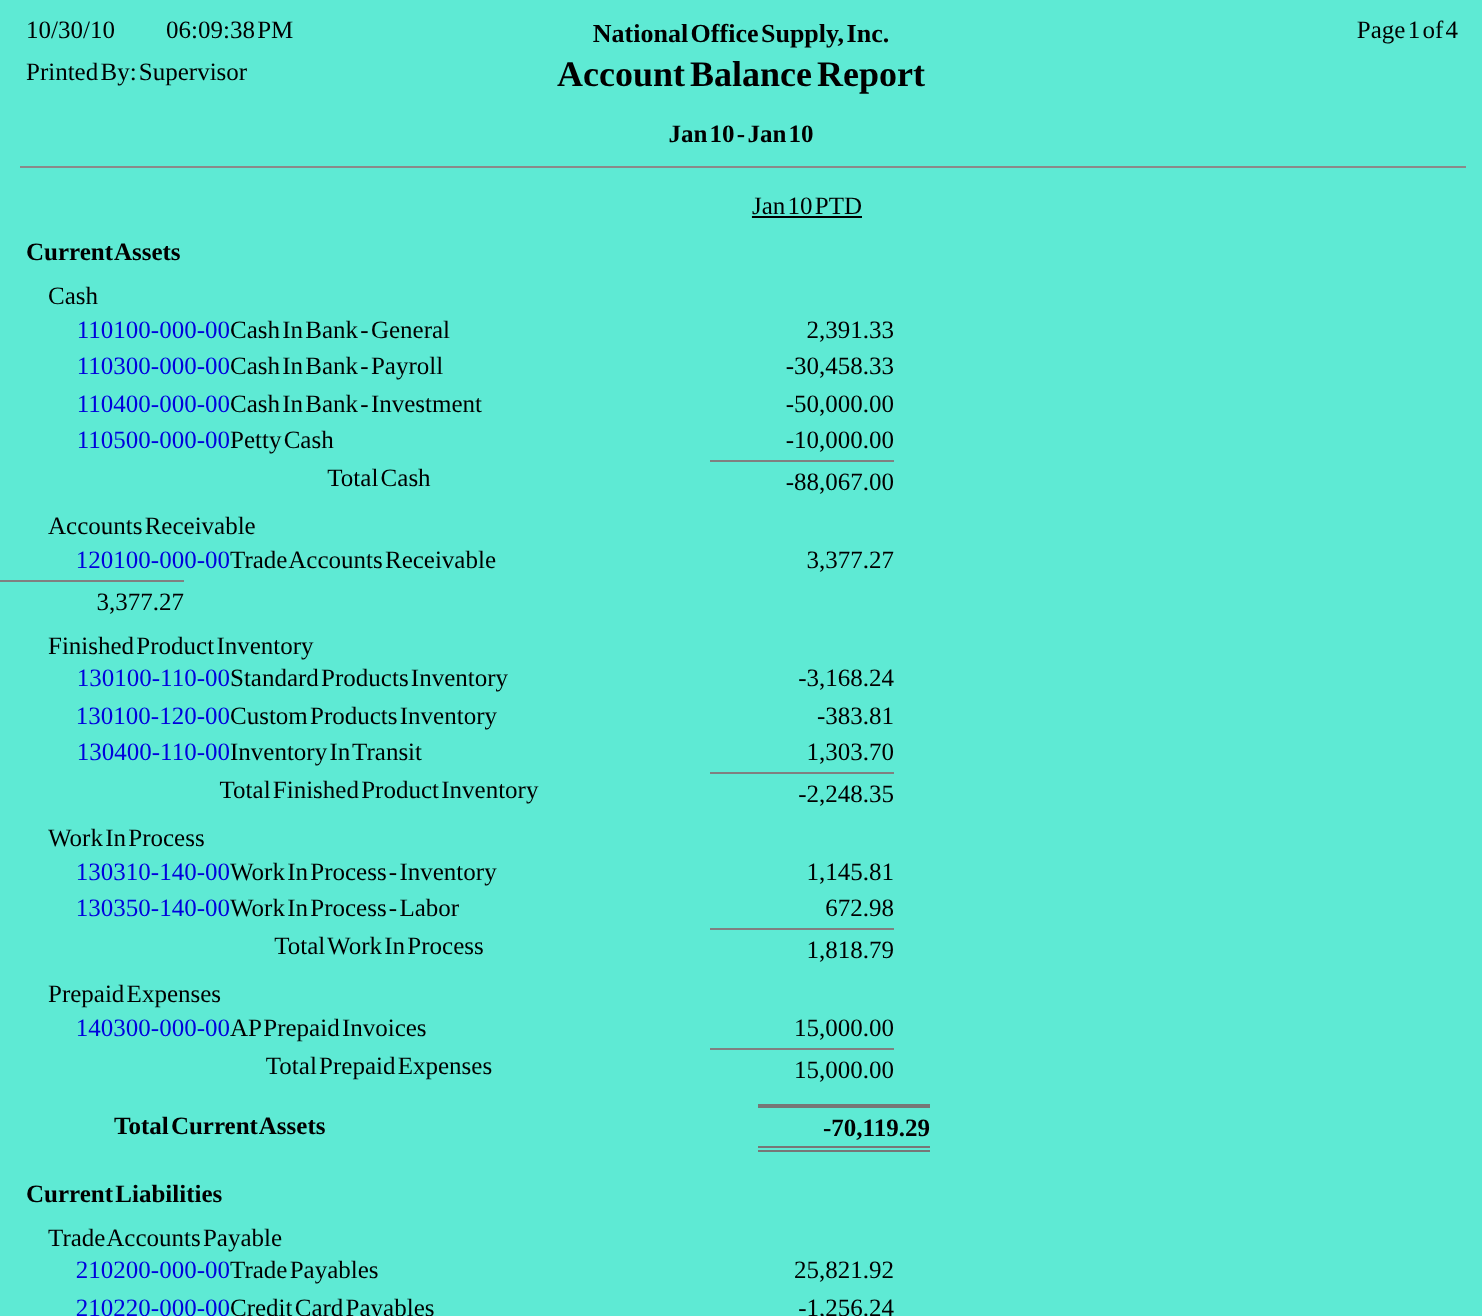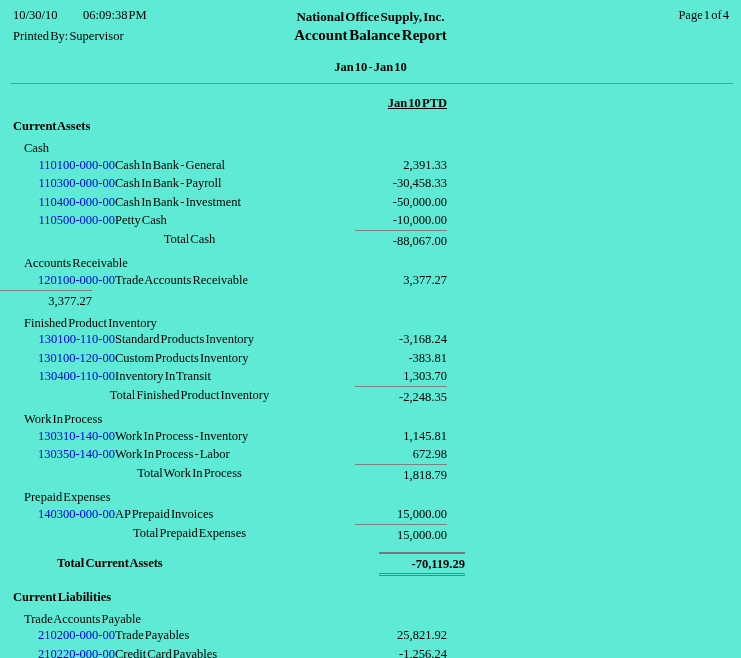--- a/index.html
+++ b/index.html
@@ -6,26 +6,26 @@
   .page {
     position:relative; width:741px; height:658px; background:#5eead4;
     font-family:"Liberation Serif", serif; color:#000; font-size:12.5px;
     word-spacing:-2px; overflow:hidden;
   }
   
   .hdr-date   { position:absolute; top:8px;  left:13px; }
   .hdr-time   { position:absolute; top:8px;  left:83px; }
   .hdr-printed{ position:absolute; top:29px; left:13px; }
   .hdr-company{ position:absolute; top:9px;  left:0; right:0; text-align:center; font-weight:bold; font-size:13px; }
-  .hdr-title  { position:absolute; top:27px; left:0; right:0; text-align:center; font-weight:bold; font-size:15px; }
+  .hdr-title  { position:absolute; top:27px; left:0; right:0; text-align:center; font-weight:bold; font-size:18px; }
   .hdr-period { position:absolute; top:60px; left:0; right:0; text-align:center; font-weight:bold; }
   .hdr-page   { position:absolute; top:8px;  right:12px; }
   .hdr-rule   { position:absolute; top:83px; left:10px; width:723px; height:1px; background:#8a8a8a; }
-  .col-header { position:absolute; top:96px; left:300px; width:147px; text-align:right;
-                font-weight:bold; text-decoration:underline; }
+  .col-header { position:absolute; top:96px; left:284px; width:147px; text-align:right;
+                font-weight:normal; text-decoration:underline; }
   
   .report-body { position:absolute; top:118px; left:0; width:465px; }
   .sec-head  { padding-left:13px; line-height:16px; font-weight:bold; }
   .sub-head  { padding-left:24px; line-height:16px; margin-top:6px; }
   .acct-row  { display:flex; height:18.5px; align-items:center; }
   .c1 { width:115px; padding-left:33px; box-sizing:border-box;text-align:right; }
   .c2 { width:240px; }
   .c3 { width:92px; text-align:right; }
   .acct-num { color:var(--acct-blue,#0000dd); text-decoration:none; cursor:pointer; }
   .total-row { display:flex; height:19px; }

